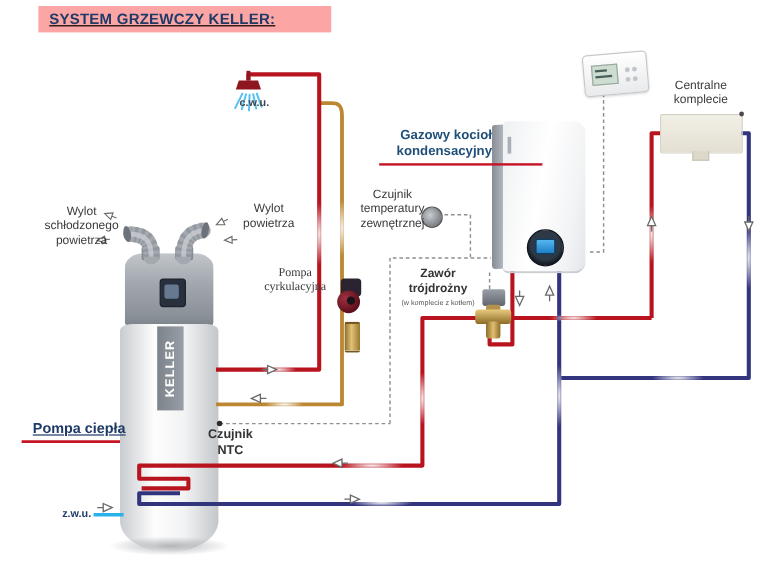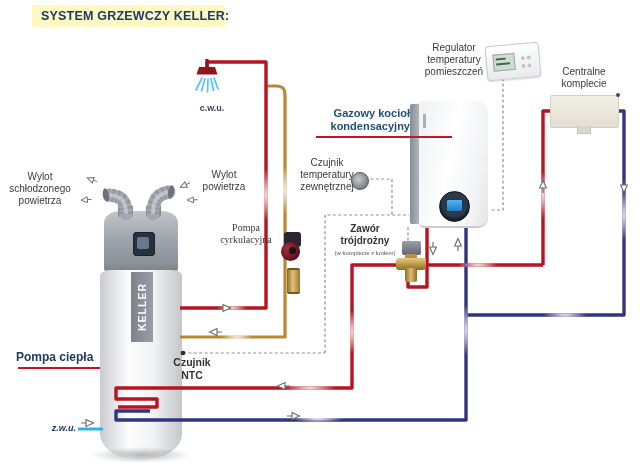--- a/index.html
+++ b/index.html
@@ -2,21 +2,21 @@
 <html><head>
 <meta charset="utf-8">
 <style>
   html,body{margin:0;padding:0;background:#fff;}
   #stage{position:relative;width:640px;height:468px;overflow:hidden;
          font-family:"Liberation Sans",sans-serif;background:#fff;}
   .abs{position:absolute;}
   .lbl{position:absolute;color:#3a3a3a;font-size:10px;line-height:1.22;text-align:center;}
   .bold{font-weight:bold;}
   
-  .title-bar{left:32px;top:5px;width:193px;height:22px;background:#fef9c3;}
+  .title-bar{left:32px;top:5px;width:244px;height:22px;background:#fca5a5;text-decoration:underline;}
   .title-bar span{display:block;padding:4px 0 0 9px;font-size:12.5px;font-weight:bold;color:#1e3a66;letter-spacing:.2px;white-space:nowrap;}
   
   .tank-cap{left:104px;top:211px;width:74px;height:62px;border-radius:16px 16px 8px 8px/12px 12px 6px 6px;
             background:linear-gradient(180deg,#c2c6cb 0%,#a2a8ae 40%,#8a9097 85%,#7a8087 100%);border-bottom:1px solid #6f757c;}
   .tank-body{left:100px;top:270px;width:82px;height:190px;border-radius:10px 10px 50% 50%/6px 6px 26px 26px;
              background:linear-gradient(90deg,#c9ccd0,#fdfdfd 35%,#f2f3f4 65%,#c3c7ca);}
   .tank-shadow{left:90px;top:447px;width:102px;height:16px;border-radius:50%;
                background:radial-gradient(ellipse at center,rgba(110,115,120,.5),rgba(110,115,120,0) 70%);}
   .tank-display{left:133px;top:232px;width:20px;height:22px;background:#27303c;border:1px solid #1b2129;border-radius:3px;}
   .tank-display i{position:absolute;left:3px;top:4px;width:12px;height:12px;background:#66798f;border-radius:2px;}
@@ -205,27 +205,26 @@
     <div class="vstub"></div>
   </div>
 
   <div class="abs sensor z3"></div>
 
   <div class="abs title-bar z4">
     <span>SYSTEM GRZEWCZY KELLER:</span>
   </div>
   <div class="abs leader-red z4"></div>
 
-  <div class="lbl bold z4" style="left:190px;top:103px;width:44px;font-size:9px;color:#3d4450;">c.w.u.</div>
-  <div class="lbl z4" style="left:4px;top:171px;width:72px;">Wylot schłodzonego powietrza</div>
+  <div class="lbl bold z4" style="left:190px;top:80px;width:44px;font-size:9px;color:#3d4450;">c.w.u.</div>
+  <div class="lbl z4" style="left:32px;top:171px;width:72px;">Wylot schłodzonego powietrza</div>
   <div class="lbl z4" style="left:194px;top:169px;width:60px;">Wylot powietrza</div>
   <div class="lbl z4" style="left:210px;top:222px;width:72px;font-family:Liberation Serif, serif;">Pompa cyrkulacyjna</div>
   <div class="lbl z4" style="left:296px;top:157px;width:62px;">Czujnik temperatury zewnętrznej</div>
   <div class="lbl bold z4" style="left:332px;top:223px;width:66px;color:#333;">Zawór trójdrożny</div>
   <div class="lbl z4" style="left:326px;top:250px;width:78px;font-size:6px;color:#555;">(w komplecie z kotłem)</div>
   <div class="lbl bold z4" style="left:314px;top:107px;width:96px;text-align:right;font-size:11px;color:#1f4e79;">Gazowy kocioł kondensacyjny</div>
-  <div class="lbl z4" style="left:420px;top:42px;width:68px;">Regulator temperatury pomieszczeń</div>
   <div class="lbl z4" style="left:544px;top:66px;width:80px;">Centralne komplecie</div>
-  <div class="lbl bold z4" style="left:16px;top:350px;width:100px;text-align:left;font-size:12px;color:#1e3a66;">Pompa ciepła</div>
+  <div class="lbl bold z4" style="left:16px;top:350px;width:100px;text-align:center;font-size:12px;color:#1e3a66;text-decoration:underline;">Pompa ciepła</div>
   <div class="lbl z4" style="left:162px;top:356px;width:60px;font-size:10.5px;color:#333;font-weight:bold;">Czujnik NTC</div>
-  <div class="lbl bold z4" style="left:42px;top:423px;width:34px;text-align:right;font-size:9px;color:#1e3a66;font-style:italic;">z.w.u.</div>
+  <div class="lbl bold z4" style="left:42px;top:423px;width:34px;text-align:right;font-size:9px;color:#1e3a66;">z.w.u.</div>
 
 </div>
 
 </body></html>

